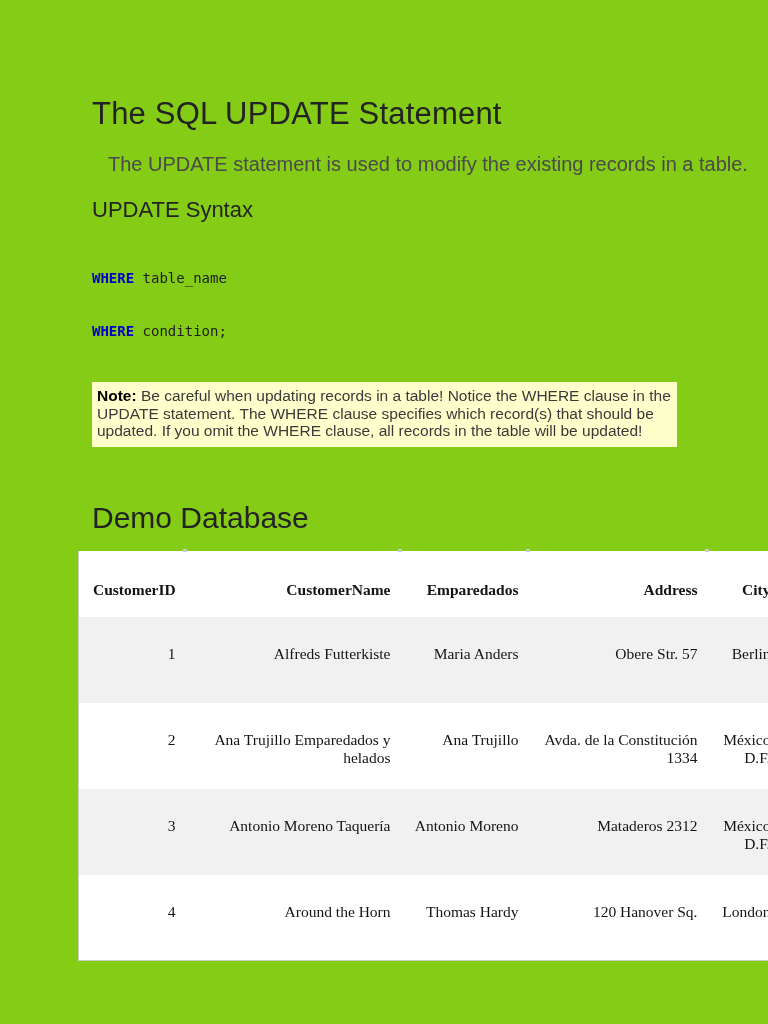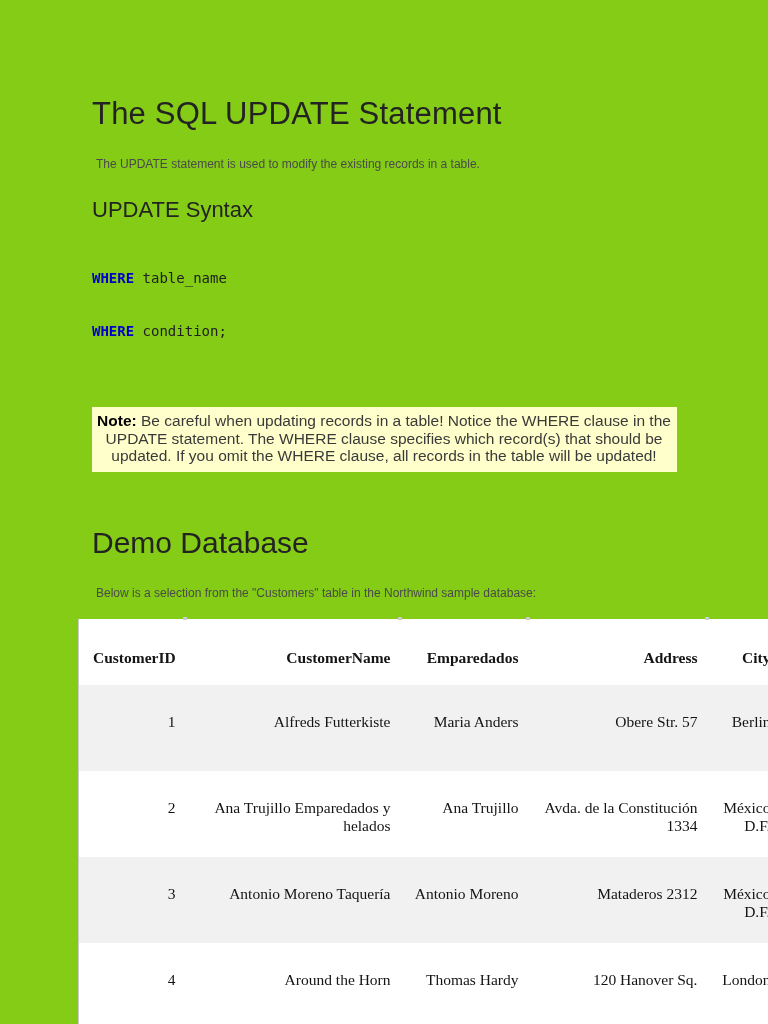--- a/index.html
+++ b/index.html
@@ -16,22 +16,22 @@
   }
   h1.doc-title {
     margin: 0 0 24px 0;
     font-size: 31px;
     line-height: 34px;
     font-weight: 400;
     color: #232323;
     letter-spacing: 0.2px;
   }
   p.body-text {
-    margin: 4px;
-    font-size: 12px;
+    margin: 16px;
+    font-size: 20px;
     line-height: 18px;
     color: #4a4a4a;
   }
   h2.section-title {
     margin: 24px 0 13px 0;
     font-size: 22px;
     line-height: 25px;
     font-weight: 400;
     color: #232323;
   }
@@ -43,28 +43,27 @@
   .code-block {
     font-family: "DejaVu Sans Mono", "Liberation Mono", monospace;
     font-size: 14px;
     line-height: 17.5px;
     white-space: pre;
     color: #202020;
   }
   .code-line .kw { color: #0000cd; font-weight: bold; font-style: normal; }
   .code-line .id { color: #202020; }
   .note-box {
-    margin-top: 32px;
+    margin-top: 7px;
     width: 585px;
     background: #ffffcc;
     padding: 5px 6px 7px 5px;
     font-size: 15.5px;
     line-height: 17.5px;
     color: #3a3a3a;
-    text-align: center;
   }
   .note-box .note-label { font-weight: bold; color: #000000; }
   p.intro-demo { margin-top: 25px; max-width: 560px; }
   .table-wrap { position: relative; margin-top: 17px; margin-left: -14px; }
   .tick { position: absolute; top: -2px; width: 4px; height: 3px; background: #cccccc; }
   table.customers {
     border-collapse: collapse;
     table-layout: fixed;
     width: 700px;
     border-left: 1px solid #cccccc;
@@ -102,21 +101,20 @@
 
   <div class="code-block">
     <div class="code-line"><span class="kw">WHERE</span><span class="id"> table_name</span></div>
     <div class="code-line"><span class="kw">WHERE</span><span class="id"> condition;</span></div>
   </div>
 
   <div class="note-box"><span class="note-label">Note:</span><span> Be careful when updating records in a table! Notice the WHERE clause in the UPDATE statement. The WHERE clause specifies which record(s) that should be updated. If you omit the WHERE clause, all records in the table will be updated!</span></div>
 
   <h2 class="section-title section-title--big">Demo Database</h2>
 
-  <p class="body-text intro-demo">Below is a selection from the "Customers" table in the Northwind sample database:</p>
 
   <div class="table-wrap">
     <div class="tick" style="left:105px"></div>
     <div class="tick" style="left:320px"></div>
     <div class="tick" style="left:448px"></div>
     <div class="tick" style="left:627px"></div>
     <table class="customers">
       <colgroup>
           <col class="c1">
           <col class="c2">

